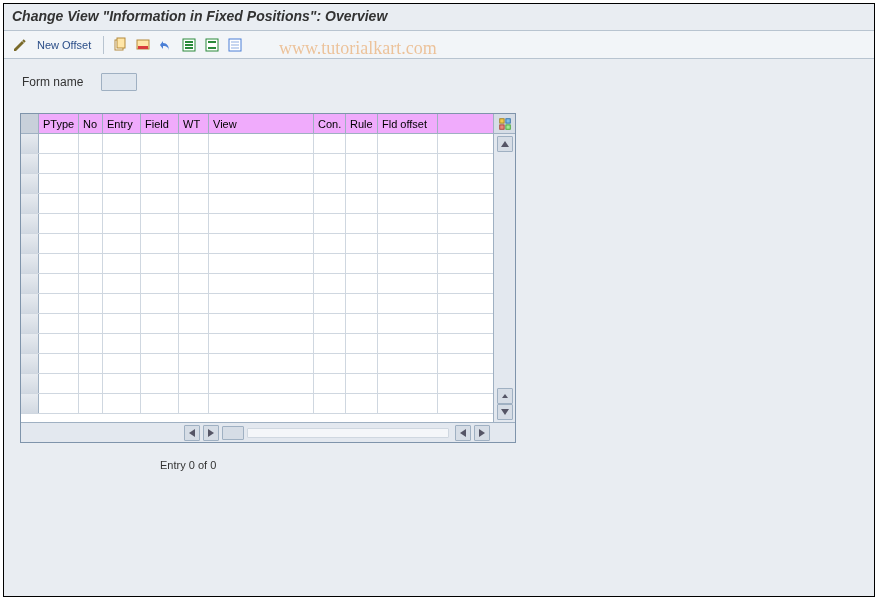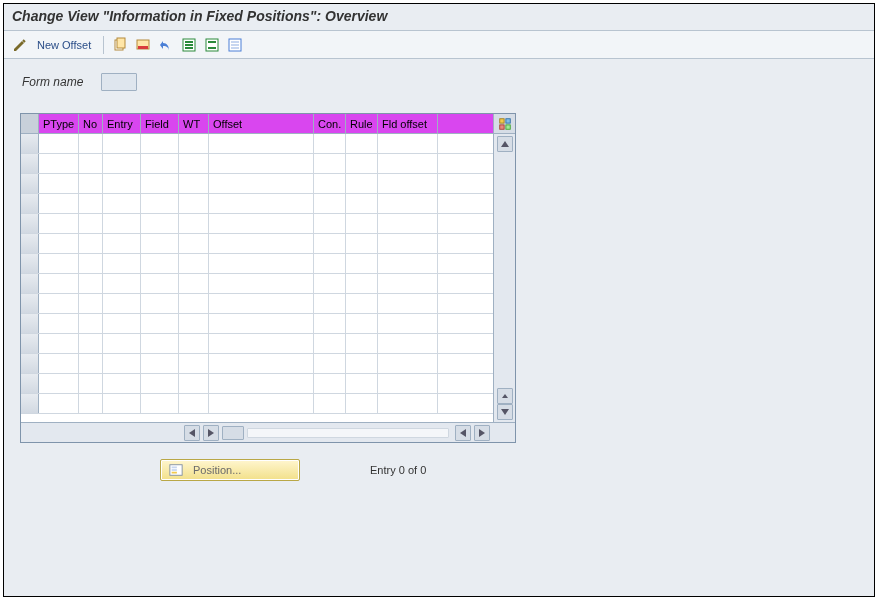--- a/index.html
+++ b/index.html
@@ -69,42 +69,41 @@
   }
   .form-row {
     display: flex;
     align-items: center;
     gap: 18px;
     margin-bottom: 22px;
   }
   .form-label {
     color: #333;
     font-size: 12px;
-    font-style: italic;
   }
   .form-input {
     width: 36px;
     height: 18px;
     background: #dfe6ee;
     border: 1px solid #9fb0c2;
     border-radius: 1px;
   }
 
   .table-wrap {
     width: 496px;
     margin-left: -2px;
   }
   .table-outer {
     border: 1px solid #7f94ab;
     background: #fff;
     position: relative;
   }
   .thead {
     display:flex;
-    background:#d946ef;
+    background:#f0abfc;
     border-bottom:1px solid #9fb0c2;
     height:20px;
     text-align:right;
   }
   .th {
     border-right:1px solid #9fb0c2;
     display:flex;
     align-items:center;
     padding:0 4px;
     font-size:11px;
@@ -264,39 +263,40 @@
     <span class="tb-icon">
       <svg viewBox="0 0 16 16">
           <rect x="2" y="2" width="12" height="12" fill="#fff" stroke="#4a7fd6"></rect>
           <rect x="4" y="4" width="8" height="2" fill="#c7d6f0"></rect>
           <rect x="4" y="7" width="8" height="2" fill="#c7d6f0"></rect>
           <rect x="4" y="10" width="8" height="2" fill="#c7d6f0"></rect>
         </svg>
     </span>
   </div>
 
+  <div class="watermark">www.tutorialkart.com</div>
 
   <div class="content">
 
     <div class="form-row">
       <span class="form-label">Form name</span>
       <span class="form-input"></span>
     </div>
 
     <div class="table-wrap">
       <div class="table-outer">
         <div class="thead">
           <div class="rowsel-hd"></div>
           <div id="thead-cols" style="display:flex;flex:1;">
               <div class="th" style="width: 40px;">PType</div>
               <div class="th" style="width: 24px;">No</div>
               <div class="th" style="width: 38px;">Entry</div>
               <div class="th" style="width: 38px;">Field</div>
               <div class="th" style="width: 30px;">WT</div>
-              <div class="th" style="width: 105px;">Offset</div>
+              <div class="th" style="width: 105px;">View</div>
               <div class="th" style="width: 32px;">Con.</div>
               <div class="th" style="width: 32px;">Rule</div>
               <div class="th" style="width: 60px;">Fld offset</div>
             </div>
           <div class="cfg-hd">
             <svg viewBox="0 0 16 16">
                 <rect x="2" y="2" width="5" height="5" fill="#f2c94c" stroke="#9a7a1a"></rect>
                 <rect x="9" y="2" width="5" height="5" fill="#7fbde8" stroke="#2a6aa0"></rect>
                 <rect x="2" y="9" width="5" height="5" fill="#e8897f" stroke="#a03a2a"></rect>
                 <rect x="9" y="9" width="5" height="5" fill="#9fe89a" stroke="#3aa02a"></rect>
@@ -519,27 +519,18 @@
                 <svg viewBox="0 0 10 10">
                   <path d="M8 5L2 1v8z" fill="#556"></path>
                 </svg>
               </div>
           </div>
           <div class="corner"></div>
         </div>
       </div>
 
       <div class="footer-row">
-        <div class="pos-btn">
-          <svg viewBox="0 0 16 16">
-              <rect x="1" y="2" width="14" height="12" fill="#fff" stroke="#7a8aa0"></rect>
-              <rect x="3" y="4" width="6" height="2" fill="#c7d6f0"></rect>
-              <rect x="3" y="7" width="6" height="2" fill="#c7d6f0"></rect>
-              <rect x="3" y="10" width="6" height="2" fill="#f2c94c"></rect>
-            </svg>
-          <span>Position...</span>
-        </div>
         <span class="entry-text">Entry 0 of 0</span>
       </div>
     </div>
 
   </div>
 </div>
 
 </body></html>

